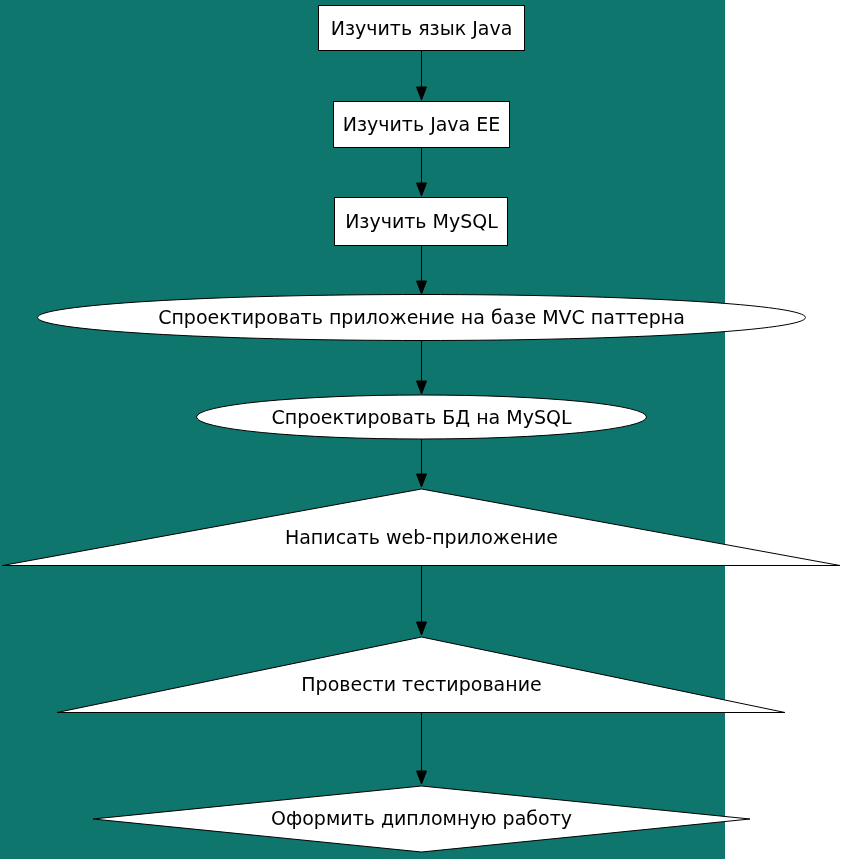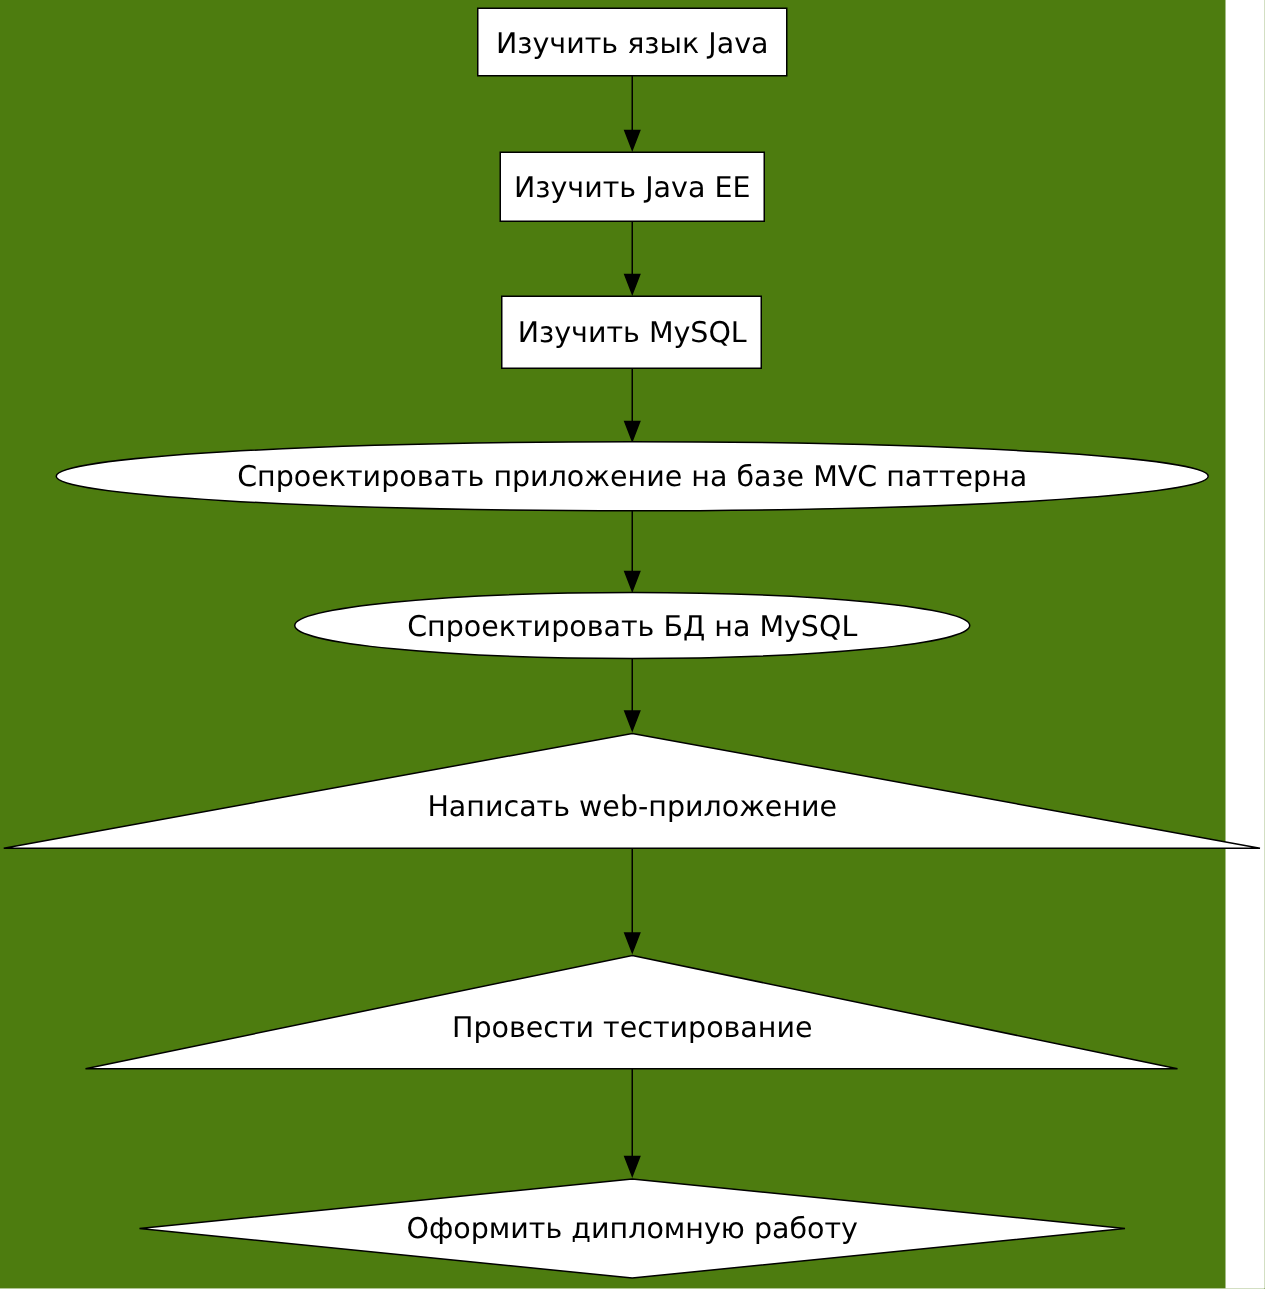--- a/index.html
+++ b/index.html
@@ -2,23 +2,23 @@
 <html><head>
 <meta charset="utf-8">
 <style>
   html, body {
     margin: 0;
     padding: 0;
     background: #ffffff;
   }
   .canvas {
     position: relative;
-    width: 817px;
+    width: 725px;
     height: 859px;
-    background: #4d7c0f;
+    background: #0f766e;
     font-family: "DejaVu Sans", sans-serif;
   }
   svg text {
     font-family: "DejaVu Sans", sans-serif;
     font-size: 19px;
     fill: #000000;
     text-anchor: middle;
   }
   svg .shape {
     fill: #ffffff;

